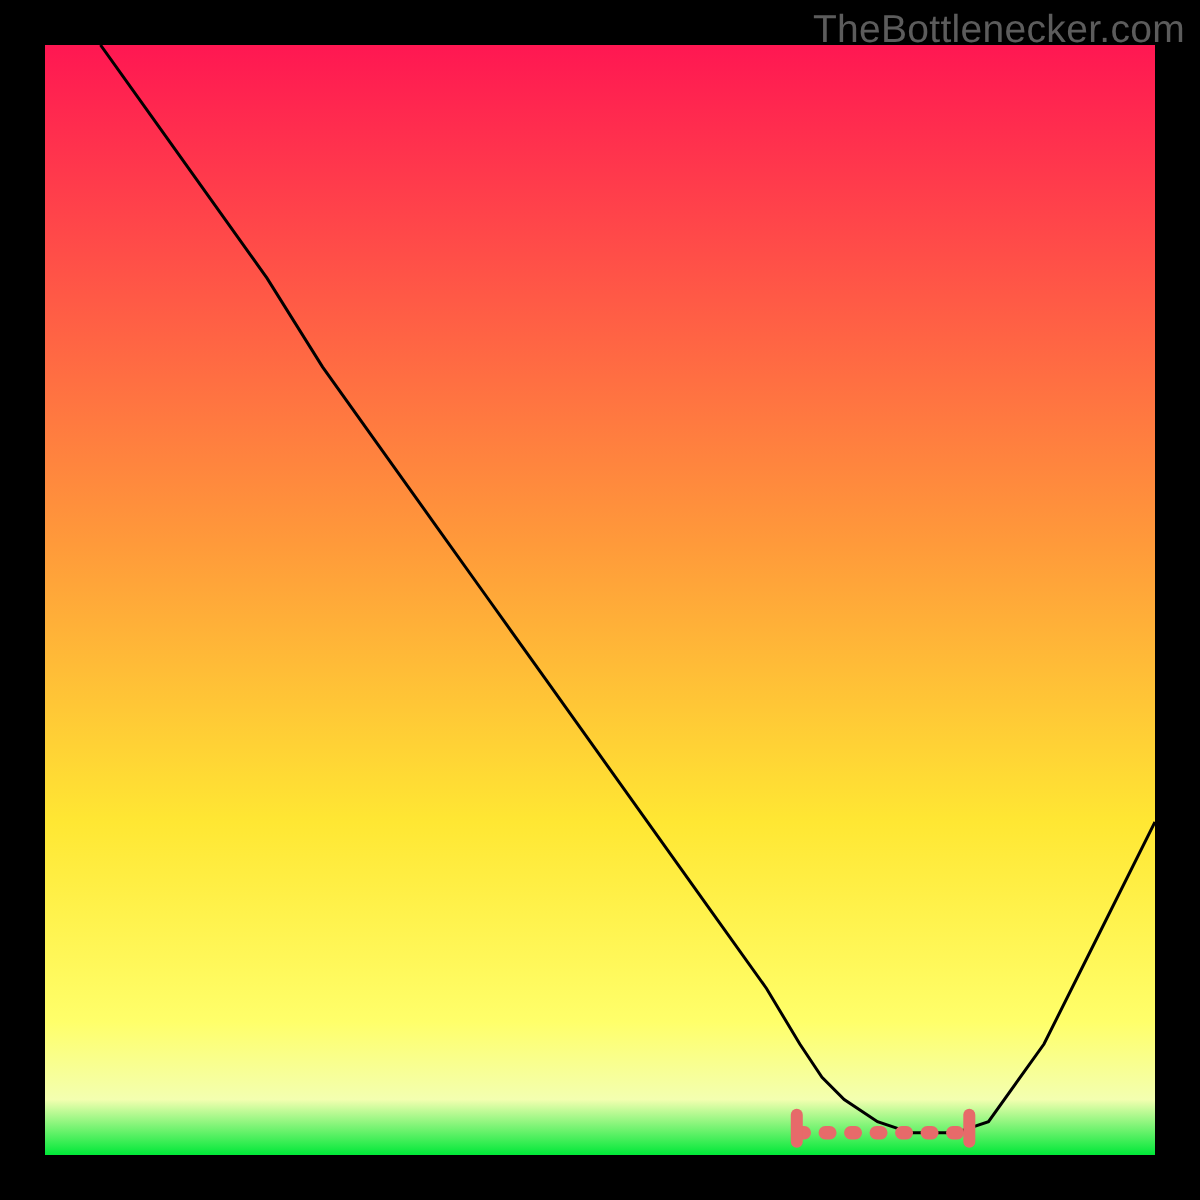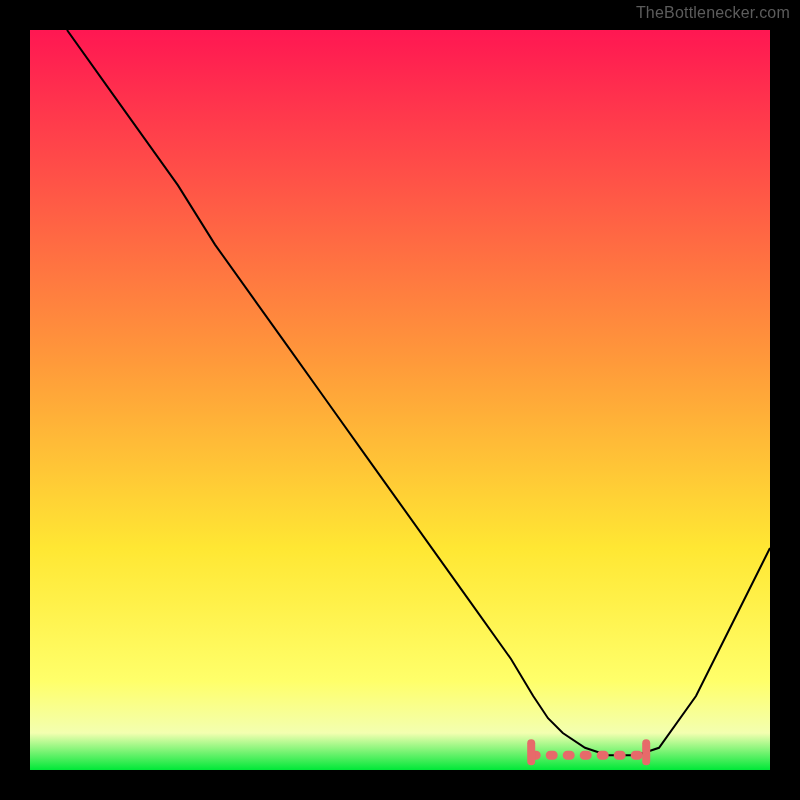--- a/index.html
+++ b/index.html
@@ -24,21 +24,21 @@
     left: 0;
     top: 0;
     width: 740px;
     height: 740px;
   }
   .attribution {
     position: absolute;
     top: 4px;
     right: 10px;
     color: #5c5c5c;
-    font-size: 16px;
+    font-size: 26px;
     font-weight: 500;
     letter-spacing: 0.2px;
   }
 </style>
 </head>
 <body>
 
 <div class="attribution">TheBottlenecker.com</div>
 
 <div class="frame">

